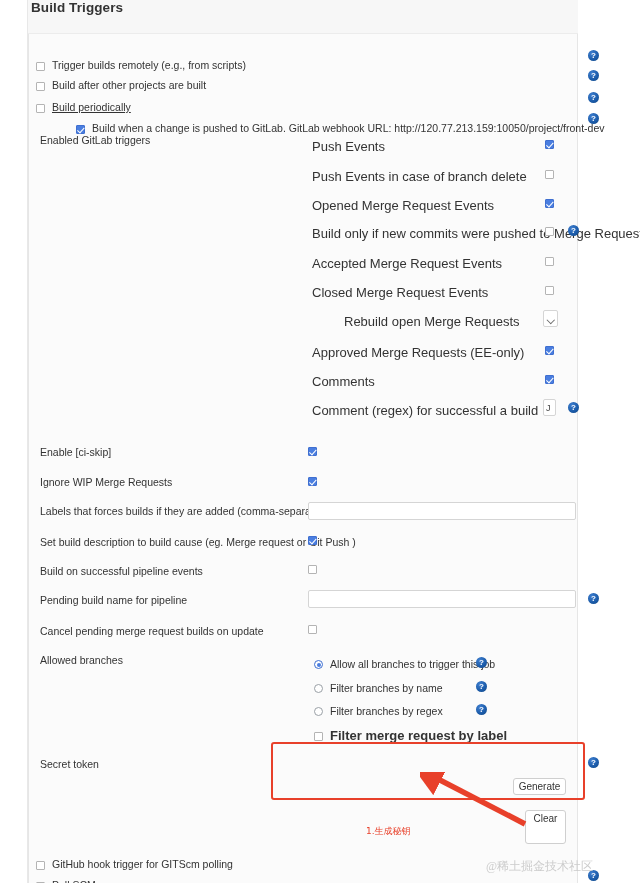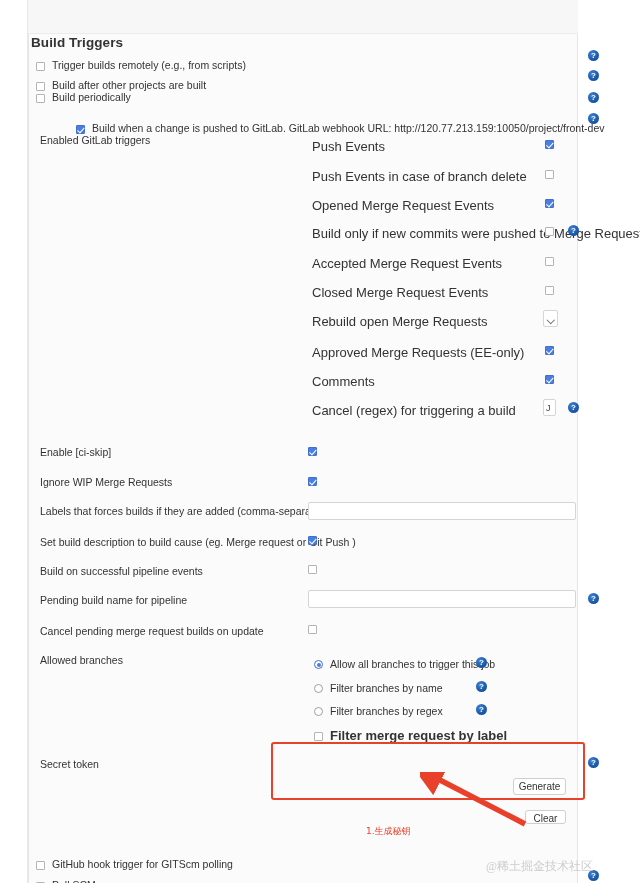--- a/index.html
+++ b/index.html
@@ -30,21 +30,21 @@
   }
 
   .panel-head {
     position: absolute;
     left: 28px; top: 0; width: 550px; height: 34px;
     background: #f7f7f7;
     border-bottom: 1px solid #ececec;
   }
   .panel-title {
     position: absolute;
-    left: 31px; top: 35px;
+    left: 31px; top: 0;
     font-size: 13.5px;
     font-weight: bold;
     color: #333333;
     letter-spacing: .1px;
   }
   .top-nub {
     position: absolute;
     left: 28px; top: 0px; width: 16px; height: 7px;
     background: #ffffff; border-right: 1px solid #ededed;
   }
@@ -223,48 +223,48 @@
   <div class="panel"></div>
   <div class="top-nub"></div>
   <div class="panel-head"></div>
   <div class="panel-title">Build Triggers</div>
 
   <div id="top-triggers">
       <div class="cbrow" style="top:51px;"><span class="cb"></span><span>Trigger builds remotely (e.g., from scripts)</span></div>
       <div class="help" style="left:588px;top:50px;">?</div>
       <div class="cbrow" style="top:71px;"><span class="cb"></span><span>Build after other projects are built</span></div>
       <div class="help" style="left:588px;top:70px;">?</div>
-      <div class="cbrow" style="top:83px;"><span class="cb"></span><span>Build periodically</span></div>
+      <div class="cbrow" style="top:93px;text-decoration:underline;"><span class="cb"></span><span>Build periodically</span></div>
       <div class="help" style="left:588px;top:92px;">?</div>
       <div class="cbrow" style="top:114px;padding-left:40px;"><span class="cb checked"></span><span>Build when a change is pushed to GitLab. GitLab webhook URL: http://120.77.213.159:10050/project/front-dev</span></div>
       <div class="help" style="left:588px;top:113px;">?</div>
     </div>
 
   <div class="sec-label" style="top:134px;">Enabled GitLab triggers</div>
   <div id="gitlab-events">
       <div class="sub-label" style="top:139px;">Push Events</div>
       <span class="cb checked" style="position:absolute;left:545px;top:140px;"></span>
       <div class="sub-label" style="top:169px;">Push Events in case of branch delete</div>
       <span class="cb" style="position:absolute;left:545px;top:170px;"></span>
       <div class="sub-label" style="top:198px;">Opened Merge Request Events</div>
       <span class="cb checked" style="position:absolute;left:545px;top:199px;"></span>
       <div class="sub-label" style="top:226px;">Build only if new commits were pushed to Merge Request</div>
       <span class="cb" style="position:absolute;left:545px;top:227px;"></span>
       <div class="help" style="left:568px;top:225px;">?</div>
       <div class="sub-label" style="top:256px;">Accepted Merge Request Events</div>
       <span class="cb" style="position:absolute;left:545px;top:257px;"></span>
       <div class="sub-label" style="top:285px;">Closed Merge Request Events</div>
       <span class="cb" style="position:absolute;left:545px;top:286px;"></span>
-      <div class="sub-label" style="top:314px;">Rebuild open Merge Requests</div>
+      <div class="sub-label" style="top:314px;margin-left:32px;">Rebuild open Merge Requests</div>
       <div class="sel" style="left:543px;top:310px;"></div>
       <div class="sub-label" style="top:345px;">Approved Merge Requests (EE-only)</div>
       <span class="cb checked" style="position:absolute;left:545px;top:346px;"></span>
       <div class="sub-label" style="top:374px;">Comments</div>
       <span class="cb checked" style="position:absolute;left:545px;top:375px;"></span>
-      <div class="sub-label" style="top:403px;">Cancel (regex) for triggering a build</div>
+      <div class="sub-label" style="top:403px;">Comment (regex) for successful a build</div>
       <div class="tiny-in" style="left:543px;top:399px;">J</div>
       <div class="help" style="left:568px;top:402px;">?</div>
     </div>
 
   <div class="sec-label" style="top:446px;">Enable [ci-skip]</div>
   <span class="cb checked" style="position:absolute;left:308px;top:447px;"></span>
 
   <div class="sec-label" style="top:476px;">Ignore WIP Merge Requests</div>
   <span class="cb checked" style="position:absolute;left:308px;top:477px;"></span>
 
@@ -292,21 +292,21 @@
       <div class="help" style="left:476px;top:681px;">?</div>
       <div style="position:absolute;left:314px;top:705px;font-size:10.5px;color:#333;white-space:nowrap;"><span class="rb"></span><span>Filter branches by regex</span></div>
       <div class="help" style="left:476px;top:704px;">?</div>
       <div style="position:absolute;left:314px;top:728px;font-size:13px;color:#333;white-space:nowrap;font-weight:bold;"><span class="cb" style="vertical-align:-1px;margin-right:7px;"></span><span>Filter merge request by label</span></div>
     </div>
 
   <div class="sec-label" style="top:758px;">Secret token</div>
   <div class="help" style="left:588px;top:757px;">?</div>
 
   <div class="btn" style="left:513px;top:778px;width:53px;height:17px;line-height:16px;">Generate</div>
-  <div class="btn" style="left:525px;top:810px;width:41px;height:14px;line-height:16px;">Clear</div>
+  <div class="btn" style="left:525px;top:810px;width:41px;height:34px;line-height:16px;">Clear</div>
 
   <div class="redbox" style="left:271px;top:742px;width:314px;height:58px;"></div>
 
   <svg class="arrow" style="left:420px;top:772px;" width="115" height="60" viewBox="0 0 115 60">
     <defs>
       <marker id="ah" markerWidth="6" markerHeight="6" refX="1" refY="3" orient="auto">
         <path d="M0,0 L6,3 L0,6 z" fill="#e8402a"></path>
       </marker>
     </defs>
     <line x1="105" y1="52" x2="16" y2="6" stroke="#e8402a" stroke-width="5.5" marker-end="url(#ah)"></line>

